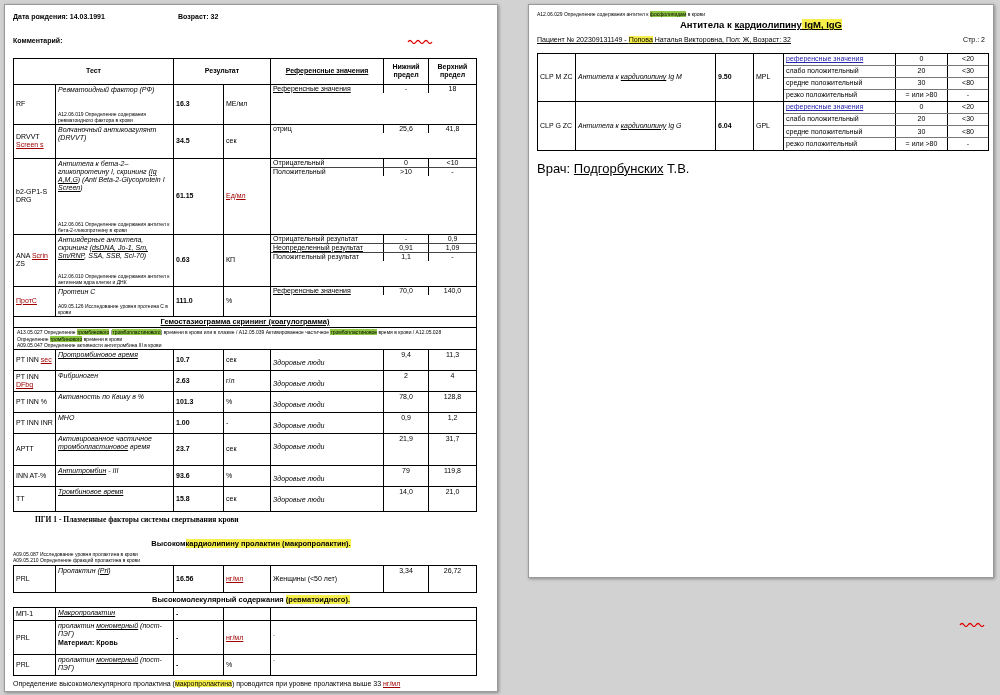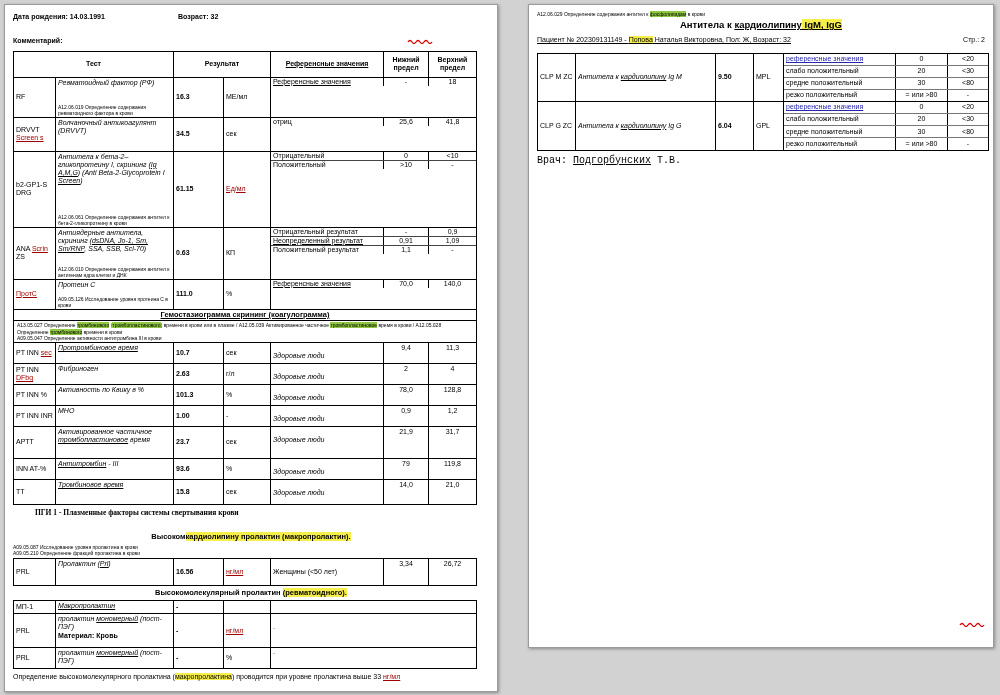--- a/index.html
+++ b/index.html
@@ -6,21 +6,21 @@
   html, body { width: 1000px; height: 695px; }
   body {
     background: #d2d2d2;
     font-family: "Liberation Sans", "DejaVu Sans", sans-serif;
     font-size: 7px; line-height: 1.18; color: #000;
     position: relative; overflow: hidden;
   }
   .page { position: absolute; top: 4px; background: #fff; border: 1px solid #9a9a9a;
           box-shadow: 1px 1px 3px rgba(0,0,0,.35); }
   #pageL { left: 4px;  width: 494px; height: 688px; padding: 6px 8px; }
-  #pageR { left: 528px; width: 466px; height: 644px; padding: 6px 8px; }
+  #pageR { left: 528px; width: 466px; height: 574px; padding: 6px 8px; }
 
   .b  { font-weight: bold; }
   .it { font-style: italic; }
   .u  { text-decoration: underline; }
   .lnk-r { color: #a00000; text-decoration: underline; }
   .lnk-b { color: #2525b0; text-decoration: underline; }
   .hl  { background: #f6ee4b; }
   .hlg { background: #8fc743; }
   .tiny { font-size: 5px; line-height: 1.25; }
 
@@ -80,21 +80,21 @@
   .rsn { width: 52px; border-right: 1px solid #000; text-align: center; height: 100%;
          display: flex; align-items: center; justify-content: center; }
   .rsh { width: 40px; text-align: center; height: 100%;
          display: flex; align-items: center; justify-content: center; }
 
   .hdr-row { display: flex; margin-top: 2px; font-weight: bold; }
   .comment-row { display: flex; align-items: center; margin-top: 16px; font-weight: bold; }
   .squig { display: block; }
   .r-title { text-align: center; font-weight: bold; font-size: 9.5px; margin-top: 2px; }
   .patient-row { display: flex; margin-top: 6px; }
-  .doctor { margin-top: 4px; font-size: 10px; font-family: Liberation Mono, monospace; }
+  .doctor { margin-top: 10px; font-size: 13px; }
   .footer-note { margin-top: 4px; }
 </style>
 </head>
 <body>
 
 <div class="page" id="pageL">
 
   <div class="hdr-row">
     <div style="width:165px">
       <span>Дата рождения:</span>
@@ -106,21 +106,21 @@
     </div>
   </div>
 
   <div class="comment-row">
     <span>Комментарий:</span>
     <svg class="squig" style="margin-left:auto;margin-right:56px" width="26" height="6" viewBox="0 0 26 6">
       <path d="M1 4 Q3 1 5 4 T9 4 T13 4 T17 4 T21 4 T25 4" fill="none" stroke="#e00000" stroke-width="1.3"></path>
     </svg>
   </div>
 
-  <div class="tbl" style="margin-top:5px">
+  <div class="tbl" style="margin-top:12px">
 
     <div class="trow thead">
       <div class="hc" style="width:160px">Тест</div>
       <div class="hc" style="width:97px">Результат</div>
       <div class="hc" style="width:113px">
           <span class="u">Референсные значения</span>
         </div>
       <div class="hc" style="width:45px">Нижний предел</div>
       <div class="hc" style="width:47px">Верхний предел</div>
     </div>
@@ -448,21 +448,21 @@
         <div class="sl2">
             <div class="hp">Женщины (&lt;50 лет)</div>
           </div>
         <div class="sn2">3,34</div>
         <div class="sh2">26,72</div>
       </div>
     </div>
   </div>
 
   <div class="sechead" style="margin-top:3px">
-    <span>Высокомолекулярный пролактин </span><span class="hl">(ревматоидного).</span>
+    <span>Высокомолекулярный содержания </span><span class="hl">(ревматоидного).</span>
   </div>
 
   <div class="tbl" style="margin-top:2px">
     <div class="trow" style="min-height:13px">
       <div class="cc">
           <div>МП-1</div>
         </div>
       <div class="ct">
           <div class="it"><span class="u">Макропролактин</span></div>
         </div>

